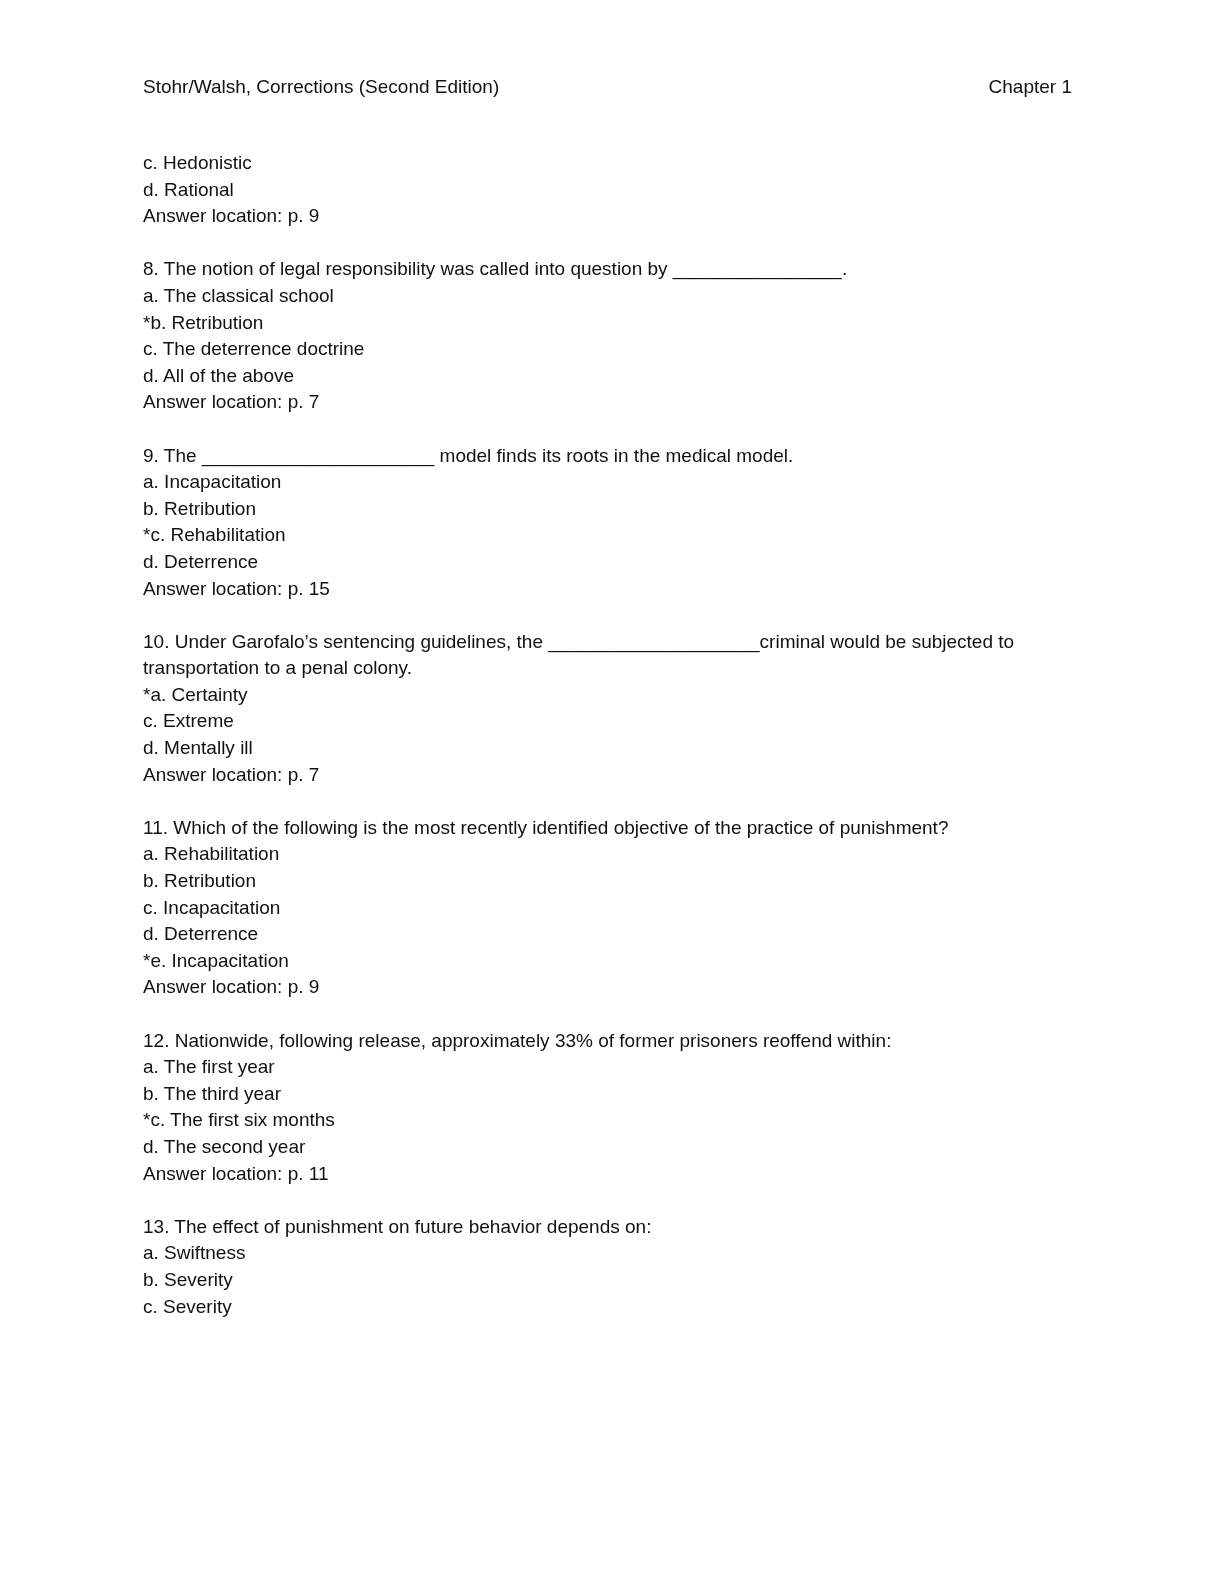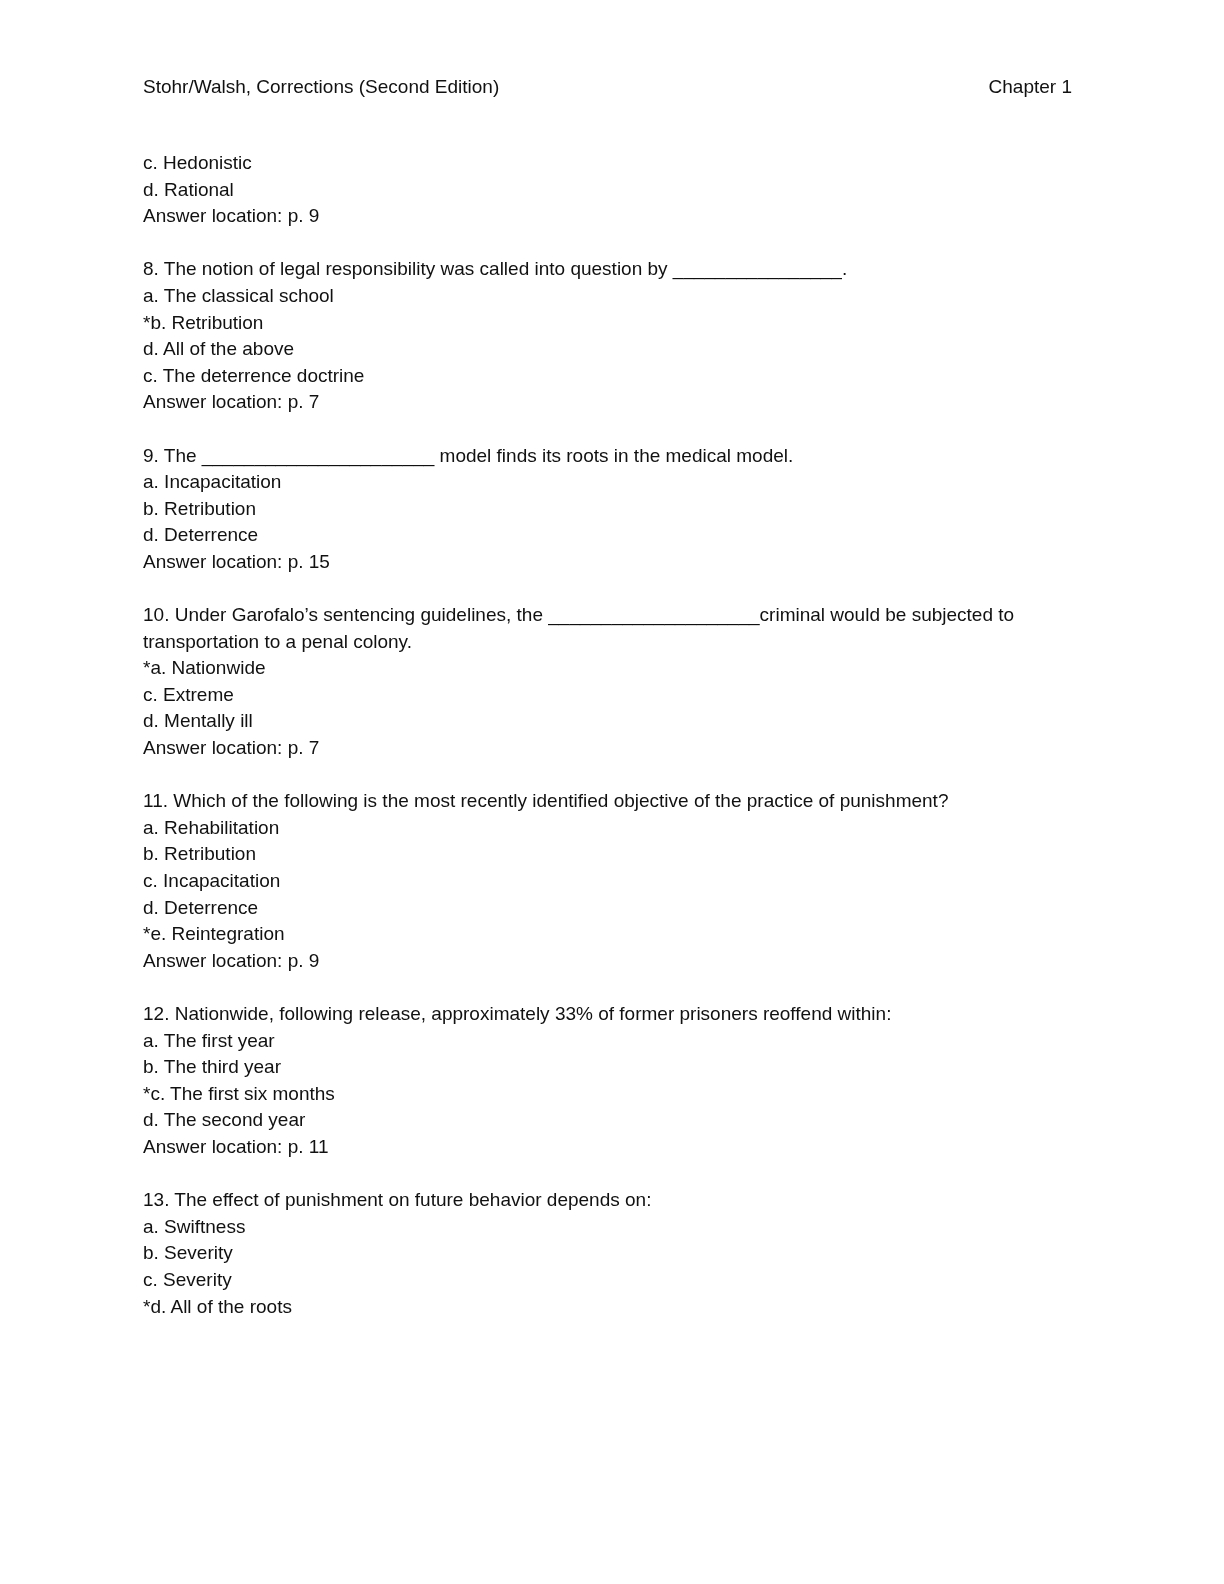--- a/index.html
+++ b/index.html
@@ -66,45 +66,46 @@
   <main class="page-body" id="body-content">
       <div class="question-block">
         <p class="line">c. Hedonistic</p>
         <p class="line">d. Rational</p>
         <p class="line">Answer location: p. 9</p>
       </div>
       <div class="question-block">
         <p class="line">8. The notion of legal responsibility was called into question by ________________.</p>
         <p class="line">a. The classical school</p>
         <p class="line">*b. Retribution</p>
+        <p class="line">c. The deterrence doctrine</p>
         <p class="line">d. All of the above</p>
-        <p class="line">c. The deterrence doctrine</p>
         <p class="line">Answer location: p. 7</p>
       </div>
       <div class="question-block">
         <p class="line">9. The ______________________ model finds its roots in the medical model.</p>
         <p class="line">a. Incapacitation</p>
         <p class="line">b. Retribution</p>
+        <p class="line">*c. Rehabilitation</p>
         <p class="line">d. Deterrence</p>
         <p class="line">Answer location: p. 15</p>
       </div>
       <div class="question-block">
         <p class="line">10. Under Garofalo’s sentencing guidelines, the ____________________criminal would be subjected to transportation to a penal colony.</p>
-        <p class="line">*a. Nationwide</p>
+        <p class="line">*a. Certainty</p>
         <p class="line">c. Extreme</p>
         <p class="line">d. Mentally ill</p>
         <p class="line">Answer location: p. 7</p>
       </div>
       <div class="question-block">
         <p class="line">11. Which of the following is the most recently identified objective of the practice of punishment?</p>
         <p class="line">a. Rehabilitation</p>
         <p class="line">b. Retribution</p>
         <p class="line">c. Incapacitation</p>
         <p class="line">d. Deterrence</p>
-        <p class="line">*e. Reintegration</p>
+        <p class="line">*e. Incapacitation</p>
         <p class="line">Answer location: p. 9</p>
       </div>
       <div class="question-block">
         <p class="line">12. Nationwide, following release, approximately 33% of former prisoners reoffend within:</p>
         <p class="line">a. The first year</p>
         <p class="line">b. The third year</p>
         <p class="line">*c. The first six months</p>
         <p class="line">d. The second year</p>
         <p class="line">Answer location: p. 11</p>
       </div>

